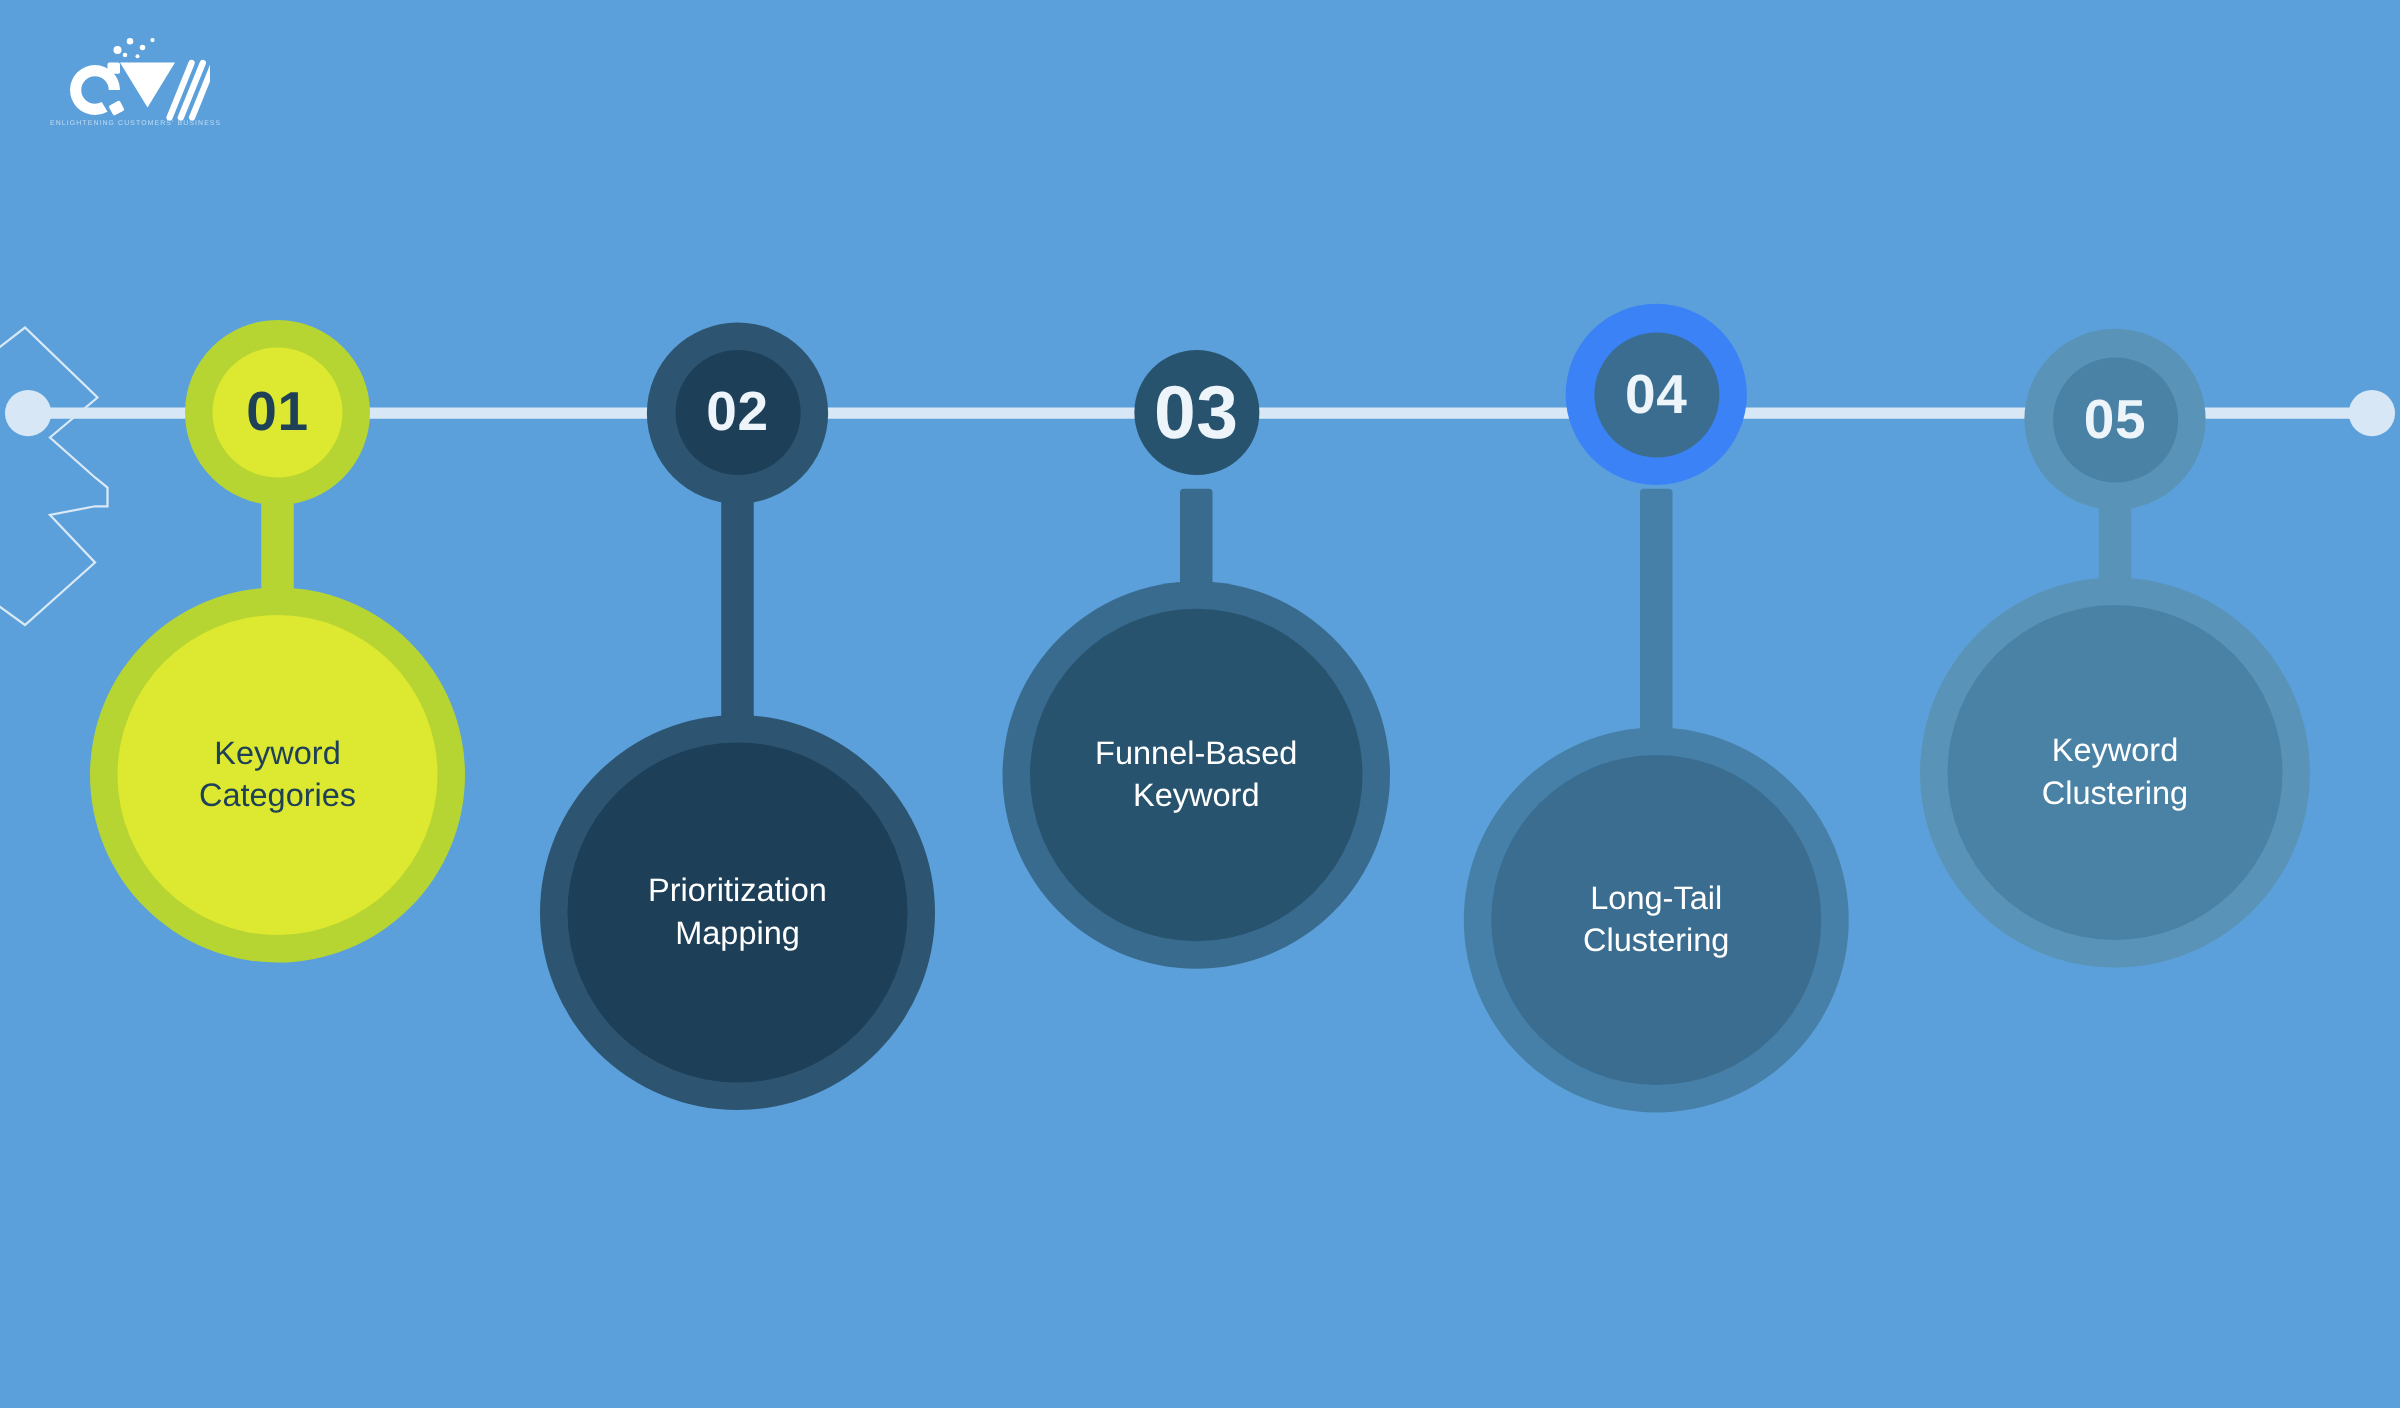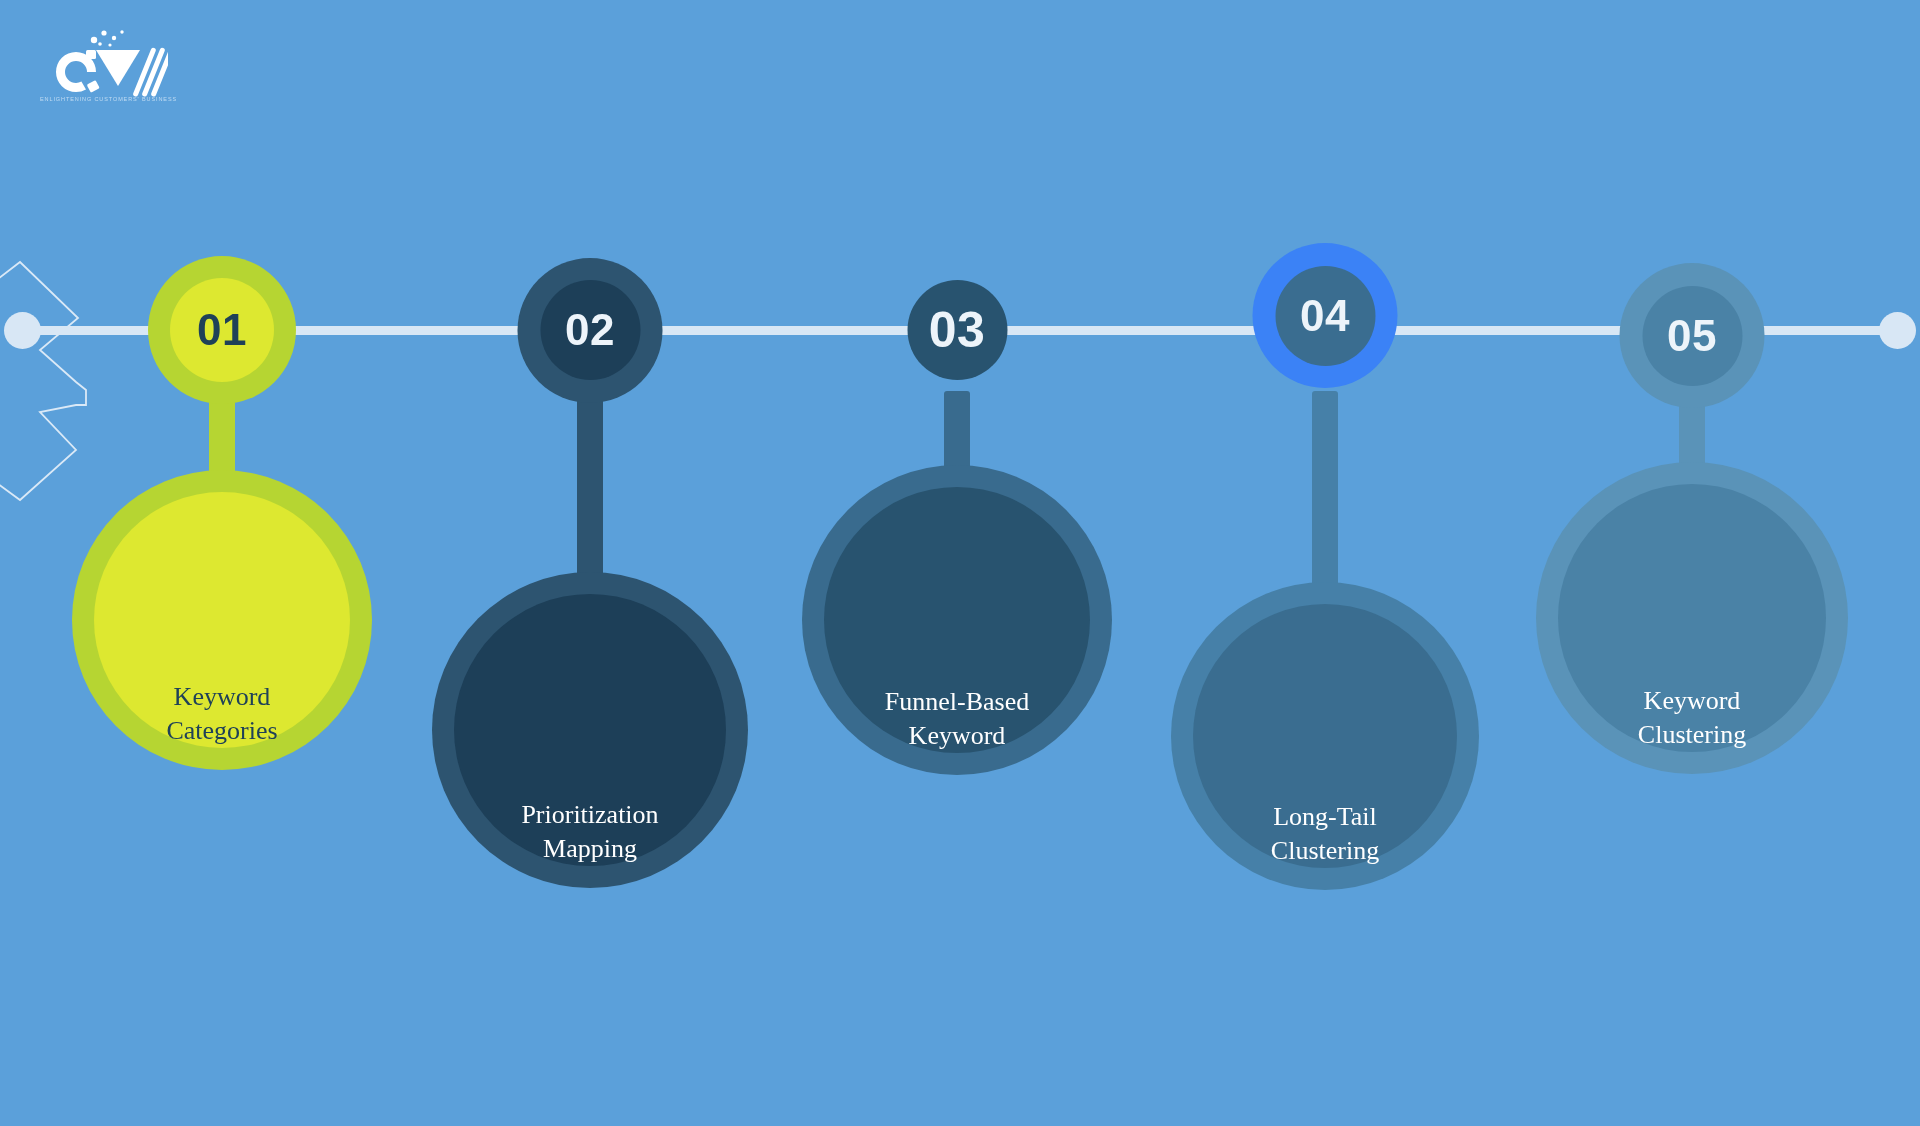--- a/index.html
+++ b/index.html
@@ -51,23 +51,22 @@
     border-radius:50%;display:flex;align-items:center;justify-content:center;
   }
   .badge-num{
     font-weight:bold;letter-spacing:.5px;line-height:1;
   }
   .body-circle{
     position:absolute;left:50%;transform:translateX(-50%);
     border-radius:50%;display:flex;align-items:center;justify-content:center;
   }
   .body-inner{
-    border-radius:50%;display:flex;align-items:flex-end;justify-content:center;
+    border-radius:50%;display:flex;align-items:center;justify-content:center;
     text-align:center;
-    font-family:Liberation Serif, serif;
   }
   .body-label{
     line-height:1.3;font-weight:normal;white-space:pre-line;
   }
 </style>
 </head>
 <body>
 
 <div id="stage">
 
@@ -133,21 +132,21 @@
       <div class="step" style="left: 957px;">
         <div class="stem" style="top: 390.5px; height: 86.5px; background: rgb(57, 107, 142);"></div>
         <div class="body-circle" style="width: 310px; height: 310px; top: 465px; background: rgb(57, 107, 142);">
           <div class="body-inner" style="width: 266px; height: 266px; background: rgb(40, 83, 111);">
             <div class="body-label" style="font-size: 26px; color: rgb(255, 255, 255);">Funnel-Based
 Keyword</div>
           </div>
         </div>
         <div class="badge" style="width: 145px; height: 145px; top: 257.5px;">
           <div class="badge-inner" style="width: 100px; height: 100px; background: rgb(40, 83, 111);">
-            <div class="badge-num" style="font-size: 50px; color: rgb(237, 244, 250);">03</div>
+            <div class="badge-num" style="font-size: 60px; color: rgb(237, 244, 250);">03</div>
           </div>
         </div>
       </div>
       <div class="step" style="left: 1325px;">
         <div class="stem" style="top: 390.5px; height: 203.5px; background: rgb(70, 128, 168);"></div>
         <div class="body-circle" style="width: 308px; height: 308px; top: 582px; background: rgb(70, 128, 168);">
           <div class="body-inner" style="width: 264px; height: 264px; background: rgb(58, 109, 144);">
             <div class="body-label" style="font-size: 26px; color: rgb(255, 255, 255);">Long-Tail
 Clustering</div>
           </div>

